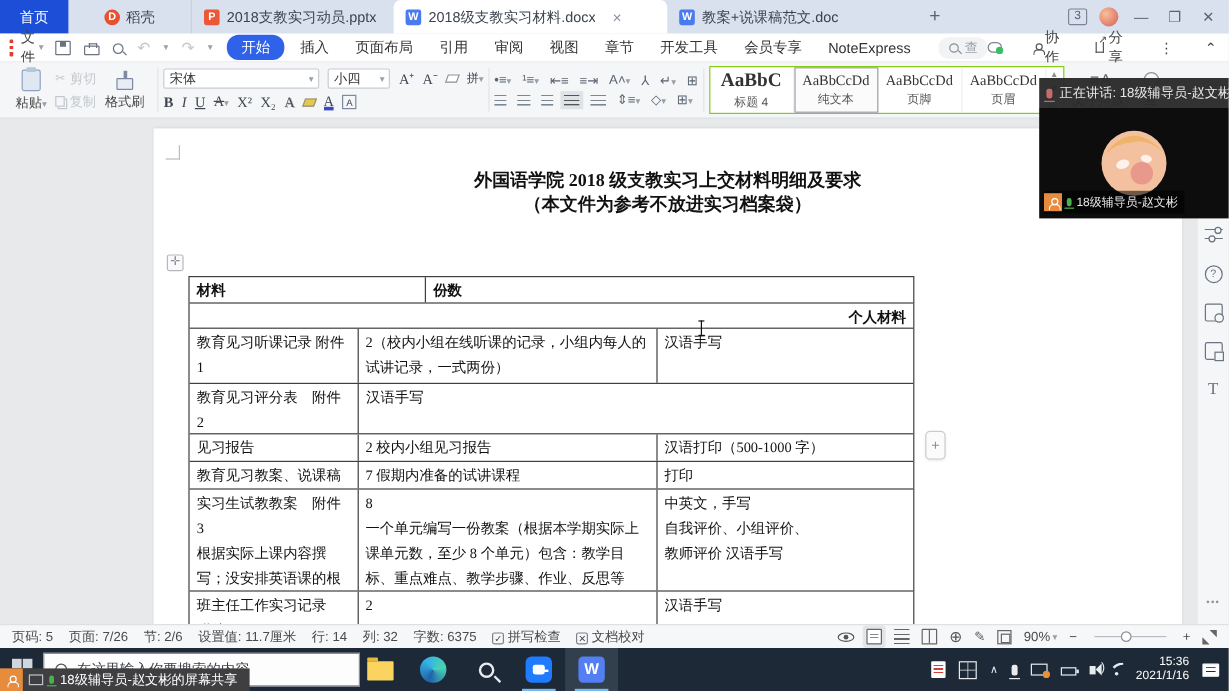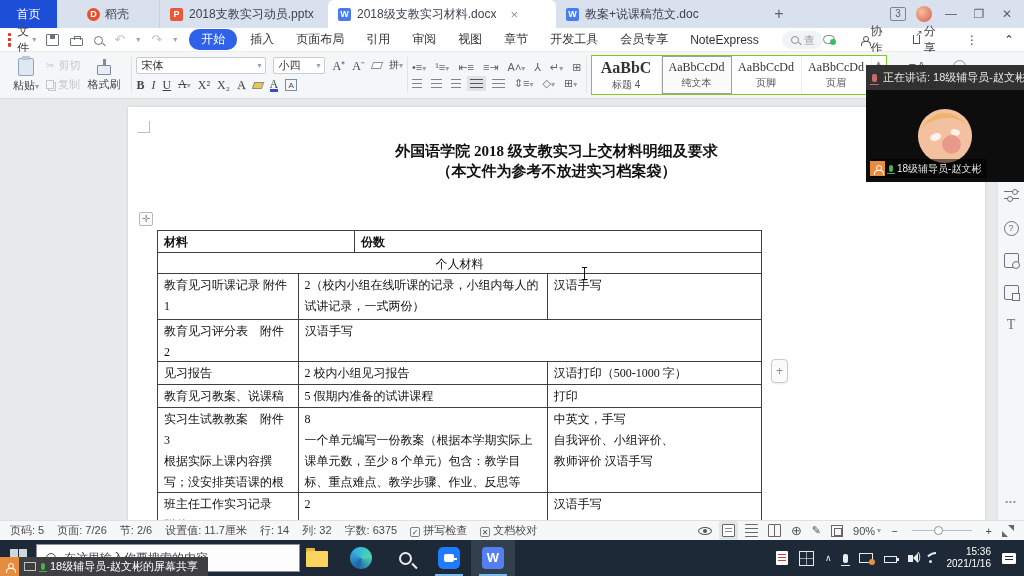--- a/index.html
+++ b/index.html
@@ -114,21 +114,21 @@
 .tbl{position:absolute;left:29px;top:123px;width:605px;border:1px solid #3f3f3f;font-family:"Liberation Serif","DejaVu Serif",serif;color:#111}
 .trow{display:flex;border-top:1px solid #3f3f3f}
 .trow:first-child{border-top:none}
 .cell{padding:1px 6px;border-left:1px solid #3f3f3f;line-height:21px;white-space:pre-line;overflow:hidden}
 .cell:first-child{border-left:none}
 .hrow .cell{font-weight:bold}
 .hrow{height:21px}
 .c1h{width:196px}.c2h{width:194px}.c3h{width:215px}
 .c1{width:140px}.c2{width:250px}.c3{width:215px}
 .secrow{height:21px}
-.secrow .cell{width:100%;text-align:center;font-weight:normal}
+.secrow .cell{width:100%;text-align:right;font-weight:bold}
 .r1{height:46px}.r2{height:42px}.r3{height:23px}.r4{height:23px}.r5{height:85px}.r6{height:44px}
 .tbl-handle{position:absolute;left:11px;top:105px;width:14px;height:14px;border:1px solid #b5b8be;border-radius:2px;background:#fafafa;color:#8a8f98;font-size:10px;line-height:12px;text-align:center}
 .addcol{position:absolute;left:643px;top:252px;width:17px;height:24px;border:1px solid #c9ccd2;border-radius:4px;background:#fbfbfc;color:#8a8f98;font-size:12px;line-height:22px;text-align:center;box-shadow:0 1px 2px rgba(0,0,0,.08)}
 .ibeam{position:absolute;left:456px;top:160px;width:1px;height:13px;background:#111}
 .ibeam::before,.ibeam::after{content:"";position:absolute;left:-2px;width:5px;height:1px;background:#111}
 .ibeam::before{top:0}.ibeam::after{bottom:0}
 .right-rail{position:absolute;right:0;top:0;width:27px;height:421px;background:#f5f6f7;border-left:1px solid #e2e4e7;display:flex;flex-direction:column;align-items:center;padding-top:90px;gap:17px;color:#6b7280}
 .rr-dots{margin-top:auto;margin-bottom:14px;letter-spacing:1px;font-size:8px;color:#8a8f98}
 .rr-ico{width:15px;height:15px;position:relative}
 .rr-sliders{background:repeating-linear-gradient(#6b7280 2px 3px,transparent 3px 9px,#6b7280 9px 10px,transparent 10px 15px)}
@@ -426,21 +426,21 @@
           <div class="cell c1">教育见习评分表　附件 2</div>
           <div class="cell c3">汉语手写</div>
         </div>
         <div class="trow r3">
           <div class="cell c1">见习报告</div>
           <div class="cell c2">2 校内小组见习报告</div>
           <div class="cell c3">汉语打印（500-1000 字）</div>
         </div>
         <div class="trow r4">
           <div class="cell c1">教育见习教案、说课稿</div>
-          <div class="cell c2">5  假期内准备的试讲课程</div>
+          <div class="cell c2">7  假期内准备的试讲课程</div>
           <div class="cell c3">打印</div>
         </div>
         <div class="trow r5">
           <div class="cell c1">实习生试教教案　附件 3
 根据实际上课内容撰写；没安排英语课的根据所在学段教材编写教案</div>
           <div class="cell c2">8
 一个单元编写一份教案（根据本学期实际上课单元数，至少 8 个单元）包含：教学目标、重点难点、教学步骤、作业、反思等</div>
           <div class="cell c3">中英文，手写
 自我评价、小组评价、
 教师评价 汉语手写</div>

